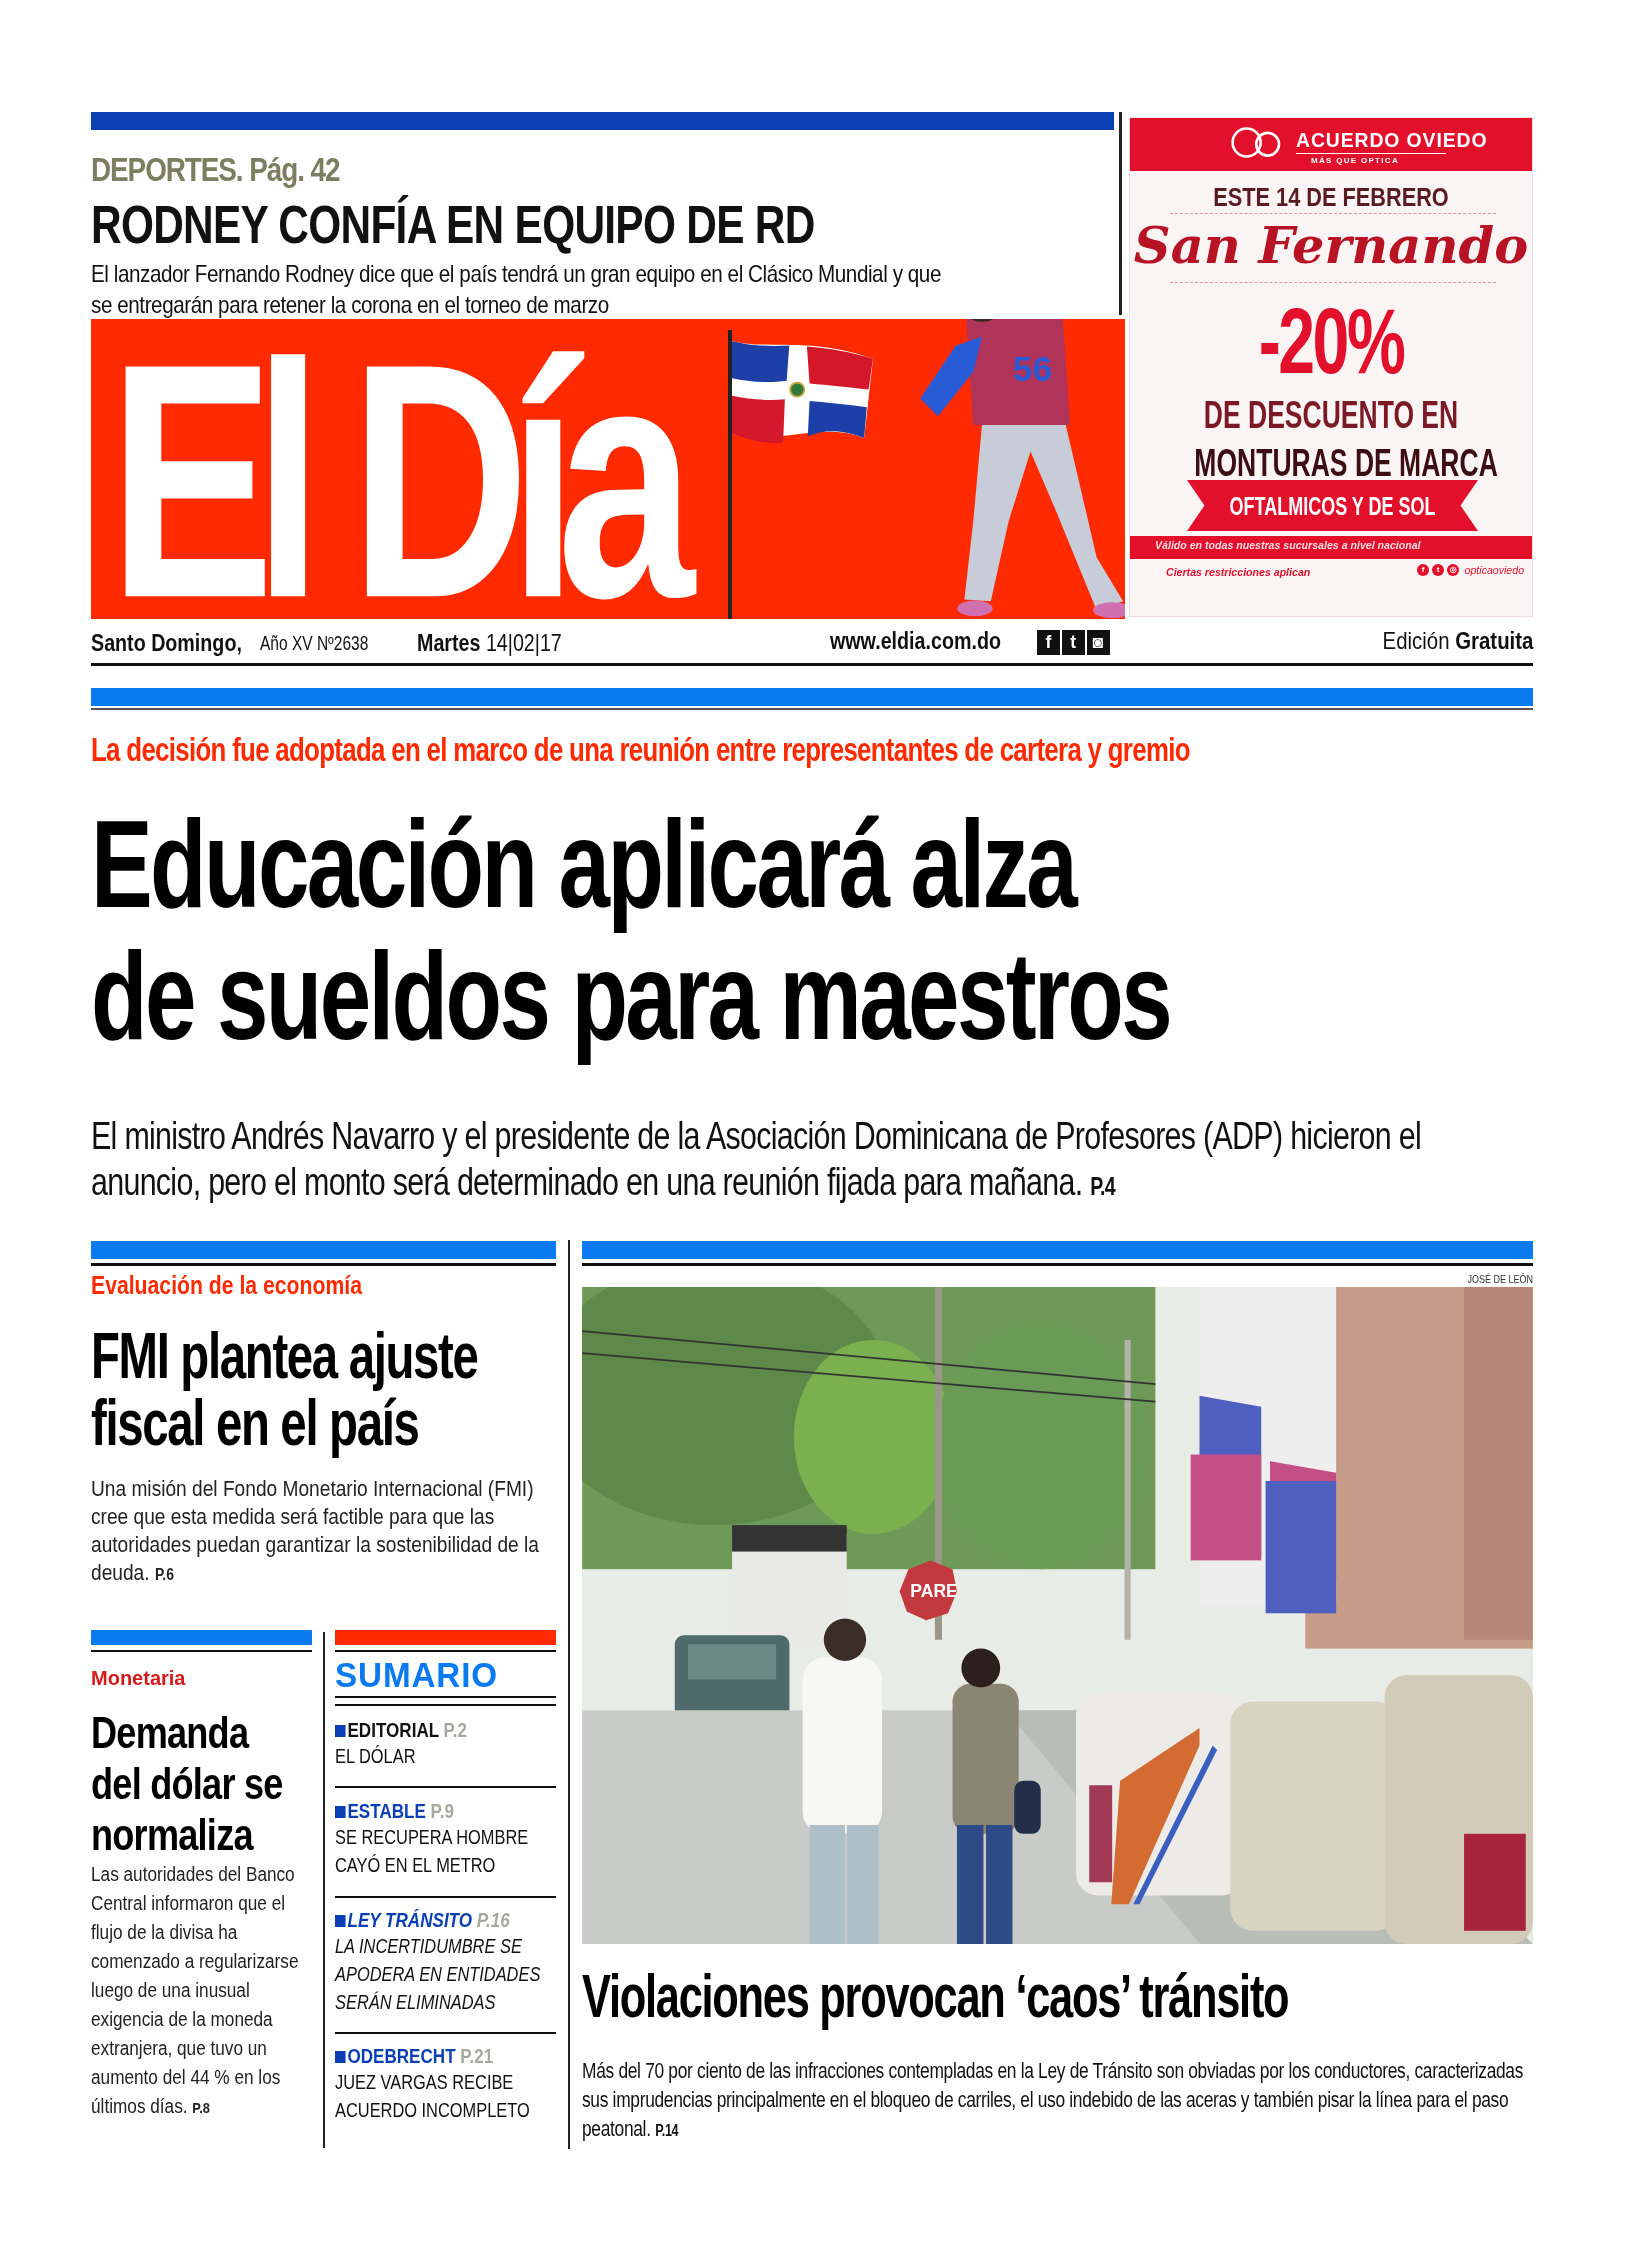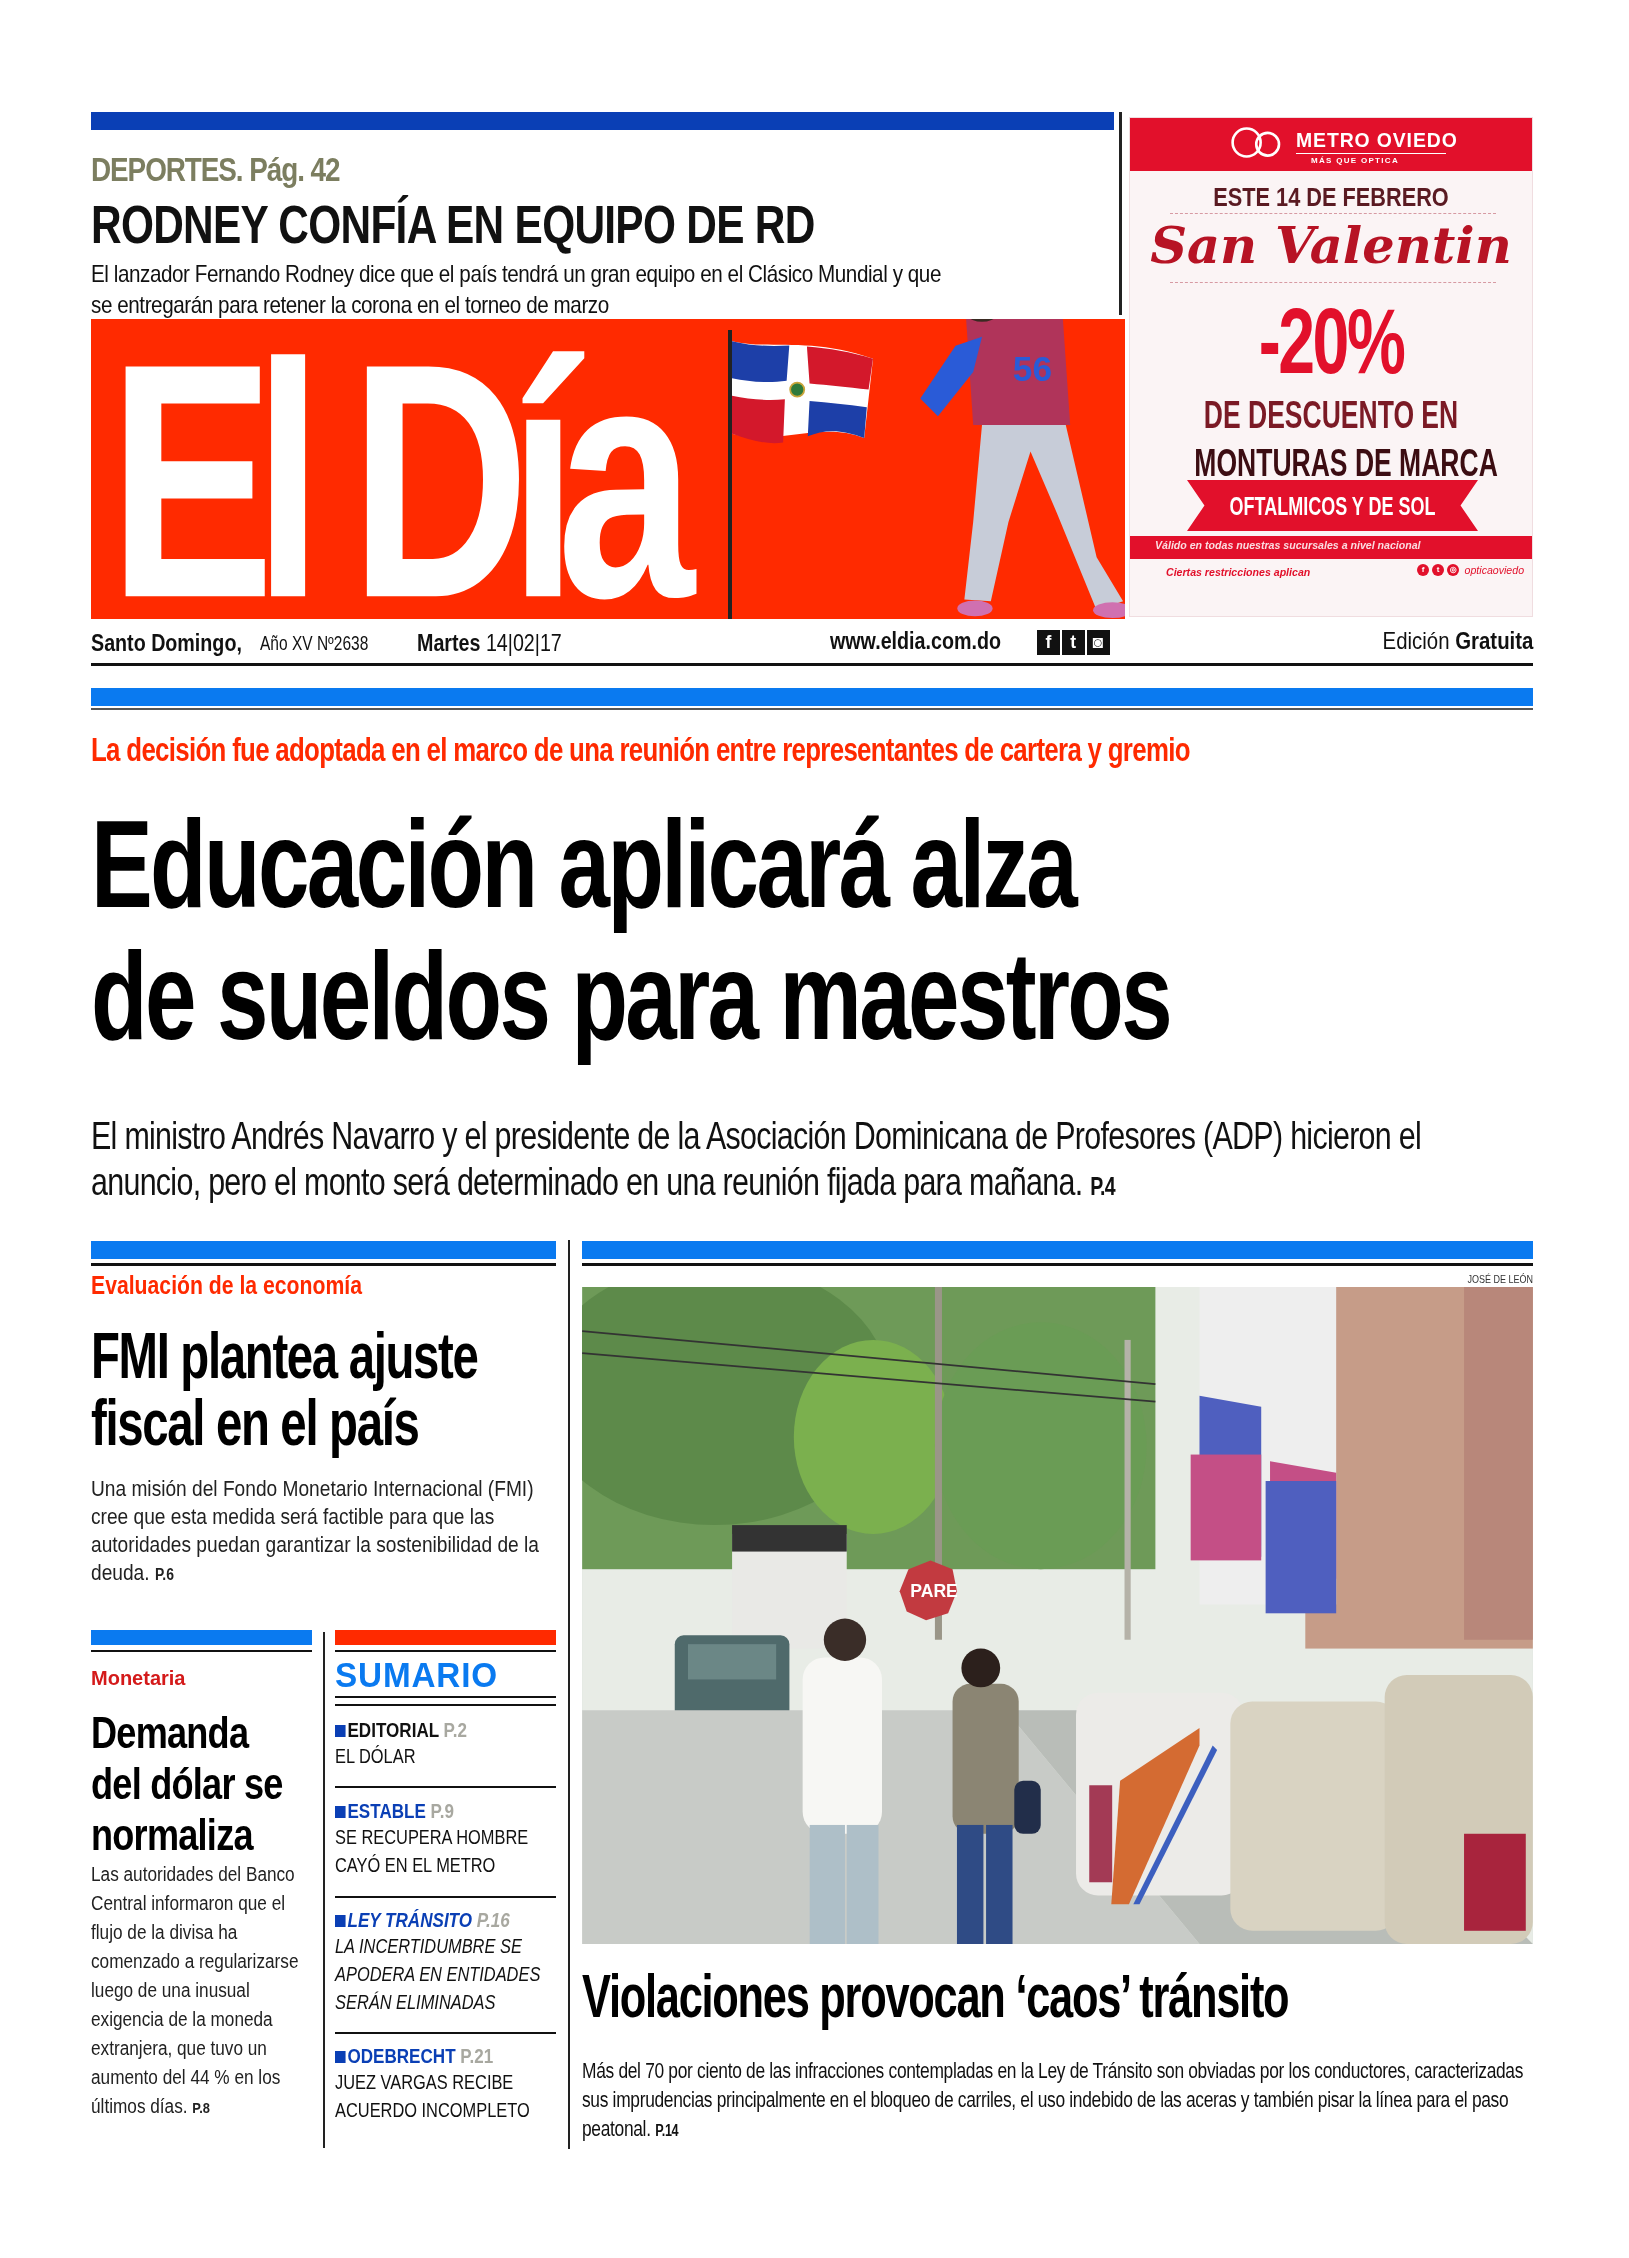--- a/index.html
+++ b/index.html
@@ -147,26 +147,26 @@
     <ellipse cx="318" cy="540" rx="22" ry="9" fill="#d070b0"></ellipse>
   </svg>
 </div>
 
 <div class="abs" id="ad">
   <div class="abs" id="ad-head"></div>
   <svg class="abs" id="ad-logo-rings" viewBox="0 0 70 40">
     <circle cx="22" cy="20" r="16" fill="none" stroke="#fff" stroke-width="3"></circle>
     <circle cx="46" cy="22" r="13" fill="none" stroke="#fff" stroke-width="3"></circle>
   </svg>
-  <div class="abs" id="ad-brand">METRO OVIEDO</div>
+  <div class="abs" id="ad-brand">ACUERDO OVIEDO</div>
   <div class="abs" id="ad-brand-line"></div>
   <div class="abs" id="ad-tagline">MÁS QUE OPTICA</div>
   <div class="abs" id="ad-date">ESTE 14 DE FEBRERO</div>
   <div class="abs ad-dash" id="ad-dash1"></div>
-  <div class="abs" id="ad-script">San Valentin</div>
+  <div class="abs" id="ad-script">San Fernando</div>
   <div class="abs ad-dash" id="ad-dash2"></div>
   <div class="abs" id="ad-discount">-20%</div>
   <div class="abs" id="ad-line1">DE DESCUENTO EN</div>
   <div class="abs" id="ad-line2">MONTURAS DE MARCA</div>
   <div class="abs" id="ad-ribbon">
     <div class="abs" id="ad-ribbon-text">OFTALMICOS Y DE SOL</div>
   </div>
   <div class="abs" id="ad-footbar">
     <div class="abs" id="ad-valid">Válido en todas nuestras sucursales a nivel nacional</div>
   </div>

